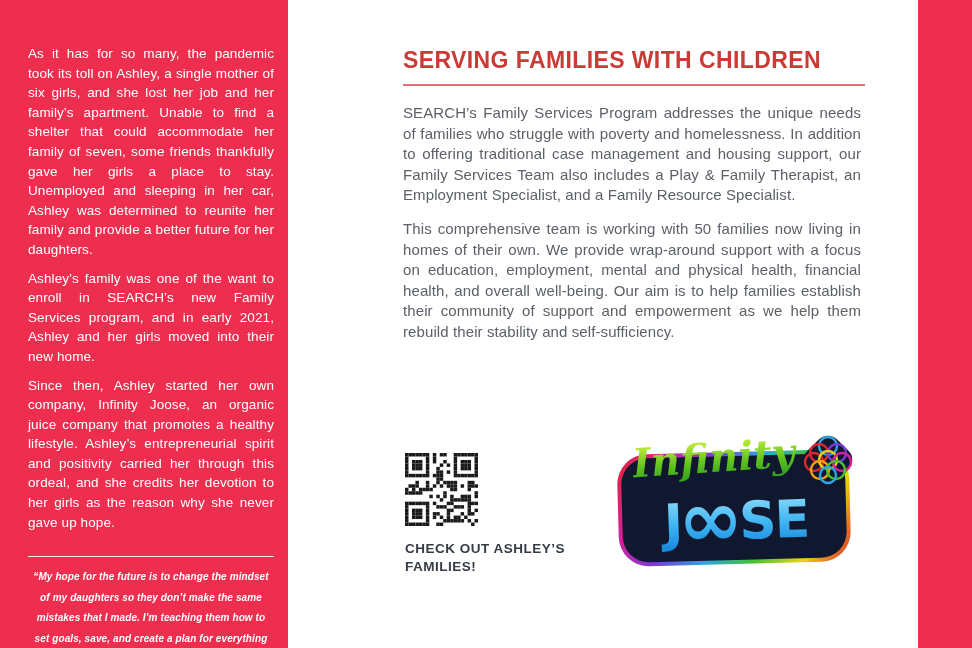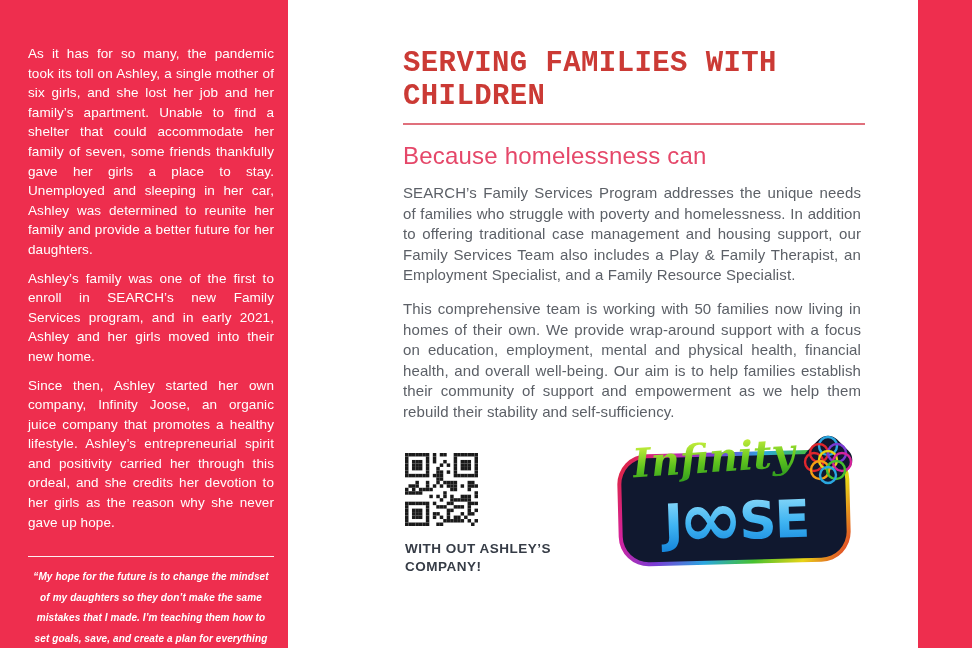--- a/index.html
+++ b/index.html
@@ -37,23 +37,22 @@
   .edge-strip{
     position:absolute;left:918px;top:0;width:54px;height:648px;
     background:var(--sidebar-red,#ee2e4e);
   }
   
   .main{
     position:absolute;left:403px;top:0;width:462px;
   }
   .page-title{
     margin:47px 0 0 0;
-    font-size:29px;font-weight:bold;letter-spacing:.4px;
+    font-size:23px;font-weight:bold;letter-spacing:.4px;
     color:var(--title-red,#cb3a35);
-    font-family:Liberation Mono, monospace;
   }
   .title-rule{
     border:none;height:0;margin:10px 0 0 0;
     border-top:2px solid var(--rule-pink,#e0707c);
   }
   .subtitle{
     margin-top:17px;
     color:var(--subtitle-pink,#e54769);
     font-size:24px;line-height:28px;font-weight:400;
     letter-spacing:.2px;
@@ -116,32 +115,31 @@
     font-size:78px;vertical-align:-6px;letter-spacing:-1px;
     margin:0 -3px;
   }
   .logo-emblem{position:absolute;right:-4px;top:-10px;z-index:4;}
 </style>
 </head>
 <body>
 
 <aside class="sidebar">
   <p>As it has for so many, the pandemic took its toll on Ashley, a single mother of six girls, and she lost her job and her family’s apartment.  Unable to find a shelter that could accommodate her family of seven, some friends thankfully gave her girls a place to stay. Unemployed and sleeping in her car, Ashley was determined to reunite her family and provide a better future for her daughters.</p>
-  <p>Ashley’s family was one of the first to enroll in SEARCH’s new Family Services program, and in early 2021, Ashley and her girls moved into their new home.</p>
+  <p>Ashley’s family was one of the want to enroll in SEARCH’s new Family Services program, and in early 2021, Ashley and her girls moved into their new home.</p>
   <p>Since then, Ashley started her own company, Infinity Joose, an organic juice company that promotes a healthy lifestyle. Ashley’s entrepreneurial spirit and positivity carried her through this ordeal, and she credits her devotion to her girls as the reason why she never gave up hope.</p>
   <div class="quote-block">
     <p class="quote">“My hope for the future is to change the mindset of my daughters so they don’t make the same mistakes that I made.  I’m teaching them how to set goals, save, and create a plan for everything they want to accomplish.”</p>
   </div>
 </aside>
 
 <main class="main">
   <h1 class="page-title">SERVING FAMILIES WITH CHILDREN</h1>
   <hr class="title-rule">
   <div class="subtitle">
-    <div>Because homelessness can</div>
   </div>
   <p class="body-p">SEARCH’s Family Services Program addresses the unique needs of families who struggle with poverty and homelessness. In addition to offering traditional case management and housing support, our Family Services Team also includes a Play &amp; Family Therapist, an Employment Specialist, and a Family Resource Specialist.</p>
   <p class="body-p">This comprehensive team is working with 50 families now living in homes of their own.  We provide wrap-around support with a focus on education, employment, mental and physical health, financial health, and overall well-being.  Our aim is to help families establish their community of support and empowerment as we help them rebuild their stability and self-sufficiency.</p>
 </main>
 
 <div class="qr-col">
   <div class="qr-box"><svg width="73" height="73" viewBox="0 0 72 72" fill="#1a1a1a">
         <rect x="0.00" y="0.00" width="3.43" height="3.43"></rect>
         <rect x="3.43" y="0.00" width="3.43" height="3.43"></rect>
         <rect x="6.86" y="0.00" width="3.43" height="3.43"></rect>
@@ -345,21 +343,21 @@
         <rect x="3.43" y="68.57" width="3.43" height="3.43"></rect>
         <rect x="6.86" y="68.57" width="3.43" height="3.43"></rect>
         <rect x="10.29" y="68.57" width="3.43" height="3.43"></rect>
         <rect x="13.71" y="68.57" width="3.43" height="3.43"></rect>
         <rect x="17.14" y="68.57" width="3.43" height="3.43"></rect>
         <rect x="20.57" y="68.57" width="3.43" height="3.43"></rect>
         <rect x="30.86" y="68.57" width="3.43" height="3.43"></rect>
         <rect x="34.29" y="68.57" width="3.43" height="3.43"></rect>
         <rect x="65.14" y="68.57" width="3.43" height="3.43"></rect>
       </svg></div>
-  <div class="qr-caption">WITH OUT ASHLEY’S COMPANY!</div>
+  <div class="qr-caption">CHECK OUT ASHLEY’S FAMILIES!</div>
 </div>
 
 <div class="logo">
   <div class="plate-outer">
     <div class="plate-inner"></div>
   </div>
   <div class="logo-infinity">Infinity</div>
   <div class="logo-joose"><span>J</span><span class="inf">∞</span><span>SE</span></div>
   <svg class="logo-emblem" width="64" height="64" viewBox="0 0 64 64">
     <rect x="11" y="11" width="42" height="42" rx="13" transform="rotate(45 32 32)" fill="#10182f"></rect>

